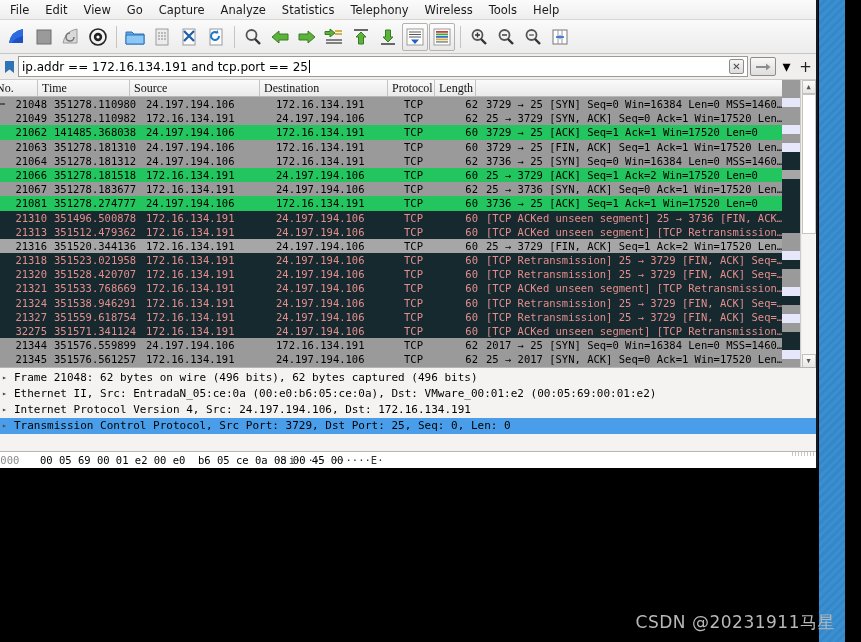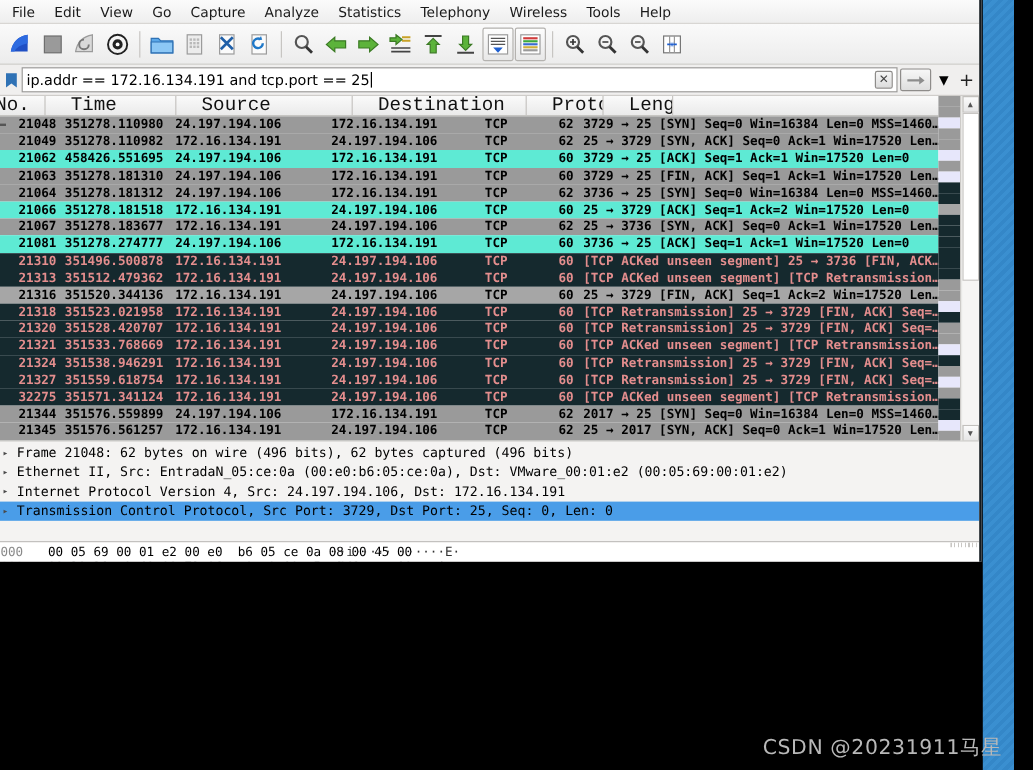--- a/index.html
+++ b/index.html
@@ -88,39 +88,38 @@
   
   .packet-list {
     position:relative; height: 288px; background:#fff;
     font-family: "DejaVu Sans Mono", monospace; font-size: 10.5px;
     border-bottom: 1px solid #b7b5b2;
     overflow:hidden;
   }
   .plist-header {
     display:flex; height:17px; background:linear-gradient(#fafafa,#eaeaea);
     border-bottom:1px solid #b9b7b4;
-    font-family:Liberation Mono, monospace; font-size:16px; color:#111;
+    font-family:Liberation Serif, serif; font-size:12px; color:#111;
     position:relative;
-    gap:17px;
   }
   .hcell { border-right:1px solid #c6c4c1; padding-left:4px; display:flex; align-items:center;
            overflow:hidden; white-space:nowrap; }
   .rows { position:relative; }
-  .prow { display:flex; height:14.2px; line-height:14.2px; white-space:nowrap;font-weight:bold; }
+  .prow { display:flex; height:14.2px; line-height:14.2px; white-space:nowrap; }
   .prow .c { overflow:hidden; padding-left:3px; }
   .c-no   { width:46px; text-align:right; padding-right:4px; padding-left:0; }
   .c-time { width:92px; }
   .c-src  { width:130px; }
   .c-dst  { width:128px; }
   .c-proto{ width:42px; }
   .c-len  { width:40px; text-align:right; padding-right:5px; padding-left:0;}
   .c-info { flex:1; }
 
   .r-gray  { background:#9a9a9a; color:#000; }
-  .r-lav   { background:#5eead4; color:#000;justify-content:space-between; }
+  .r-lav   { background:#22c55e; color:#000;justify-content:space-between; }
   .r-black { background:#15292e; color:#e48e8e; }
   .r-sel   { background:#a6a6a6; color:#000; }
 
   
   .edge { width:5px; height:14.2px; flex:0 0 5px; }
 
   
   .plist-right {
     position:absolute; right:0; top:0; width:34px; height:288px; display:flex;
   }
@@ -403,21 +402,21 @@
             <div class="c c-time">351278.110982</div>
             <div class="c c-src">172.16.134.191</div>
             <div class="c c-dst">24.197.194.106</div>
             <div class="c c-proto">TCP</div>
             <div class="c c-len">62</div>
             <div class="c c-info">25 → 3729 [SYN, ACK] Seq=0 Ack=1 Win=17520 Len…</div>
           </div>
           <div class="prow r-lav">
             <div class="edge"></div>
             <div class="c c-no">21062</div>
-            <div class="c c-time">458426.551695</div>
+            <div class="c c-time">141485.368038</div>
             <div class="c c-src">24.197.194.106</div>
             <div class="c c-dst">172.16.134.191</div>
             <div class="c c-proto">TCP</div>
             <div class="c c-len">60</div>
             <div class="c c-info">3729 → 25 [ACK] Seq=1 Ack=1 Win=17520 Len=0</div>
           </div>
           <div class="prow r-gray">
             <div class="edge"></div>
             <div class="c c-no">21063</div>
             <div class="c c-time">351278.181310</div>

